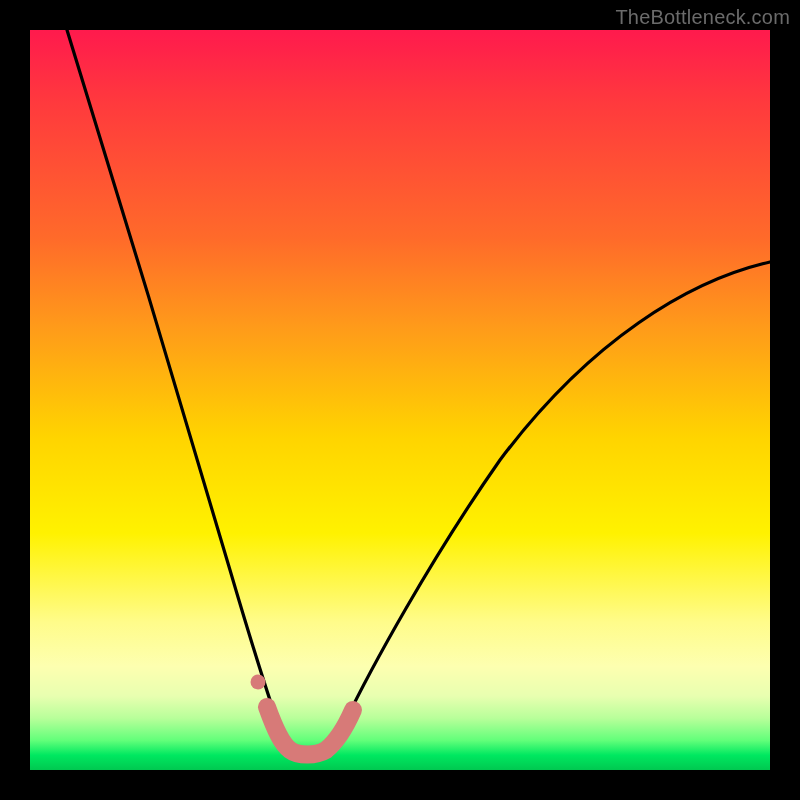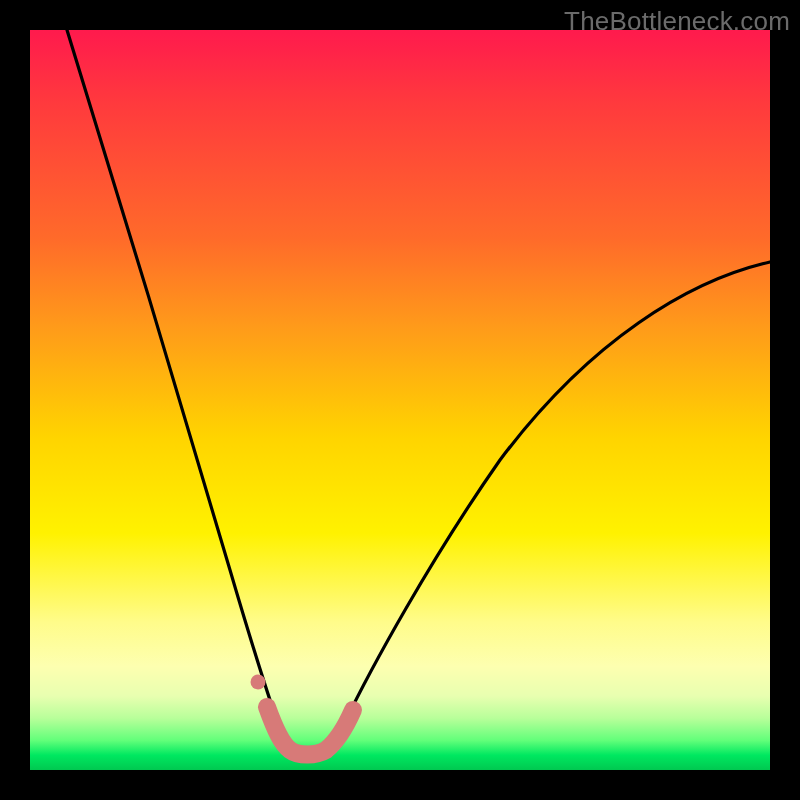--- a/index.html
+++ b/index.html
@@ -40,21 +40,21 @@
       #62ff7a 96%,
       #00e860 98%,
       #00c850 100%
     );
   }
   .watermark {
     position: absolute;
     top: 6px;
     right: 10px;
     color: #6b6b6b;
-    font-size: 26px;
+    font-size: 20px;
     letter-spacing: 0.2px;
     user-select: none;
   }
   svg.curve {
     position: absolute;
     left: 0;
     top: 0;
     width: 740px;
     height: 740px;
     overflow: visible;

